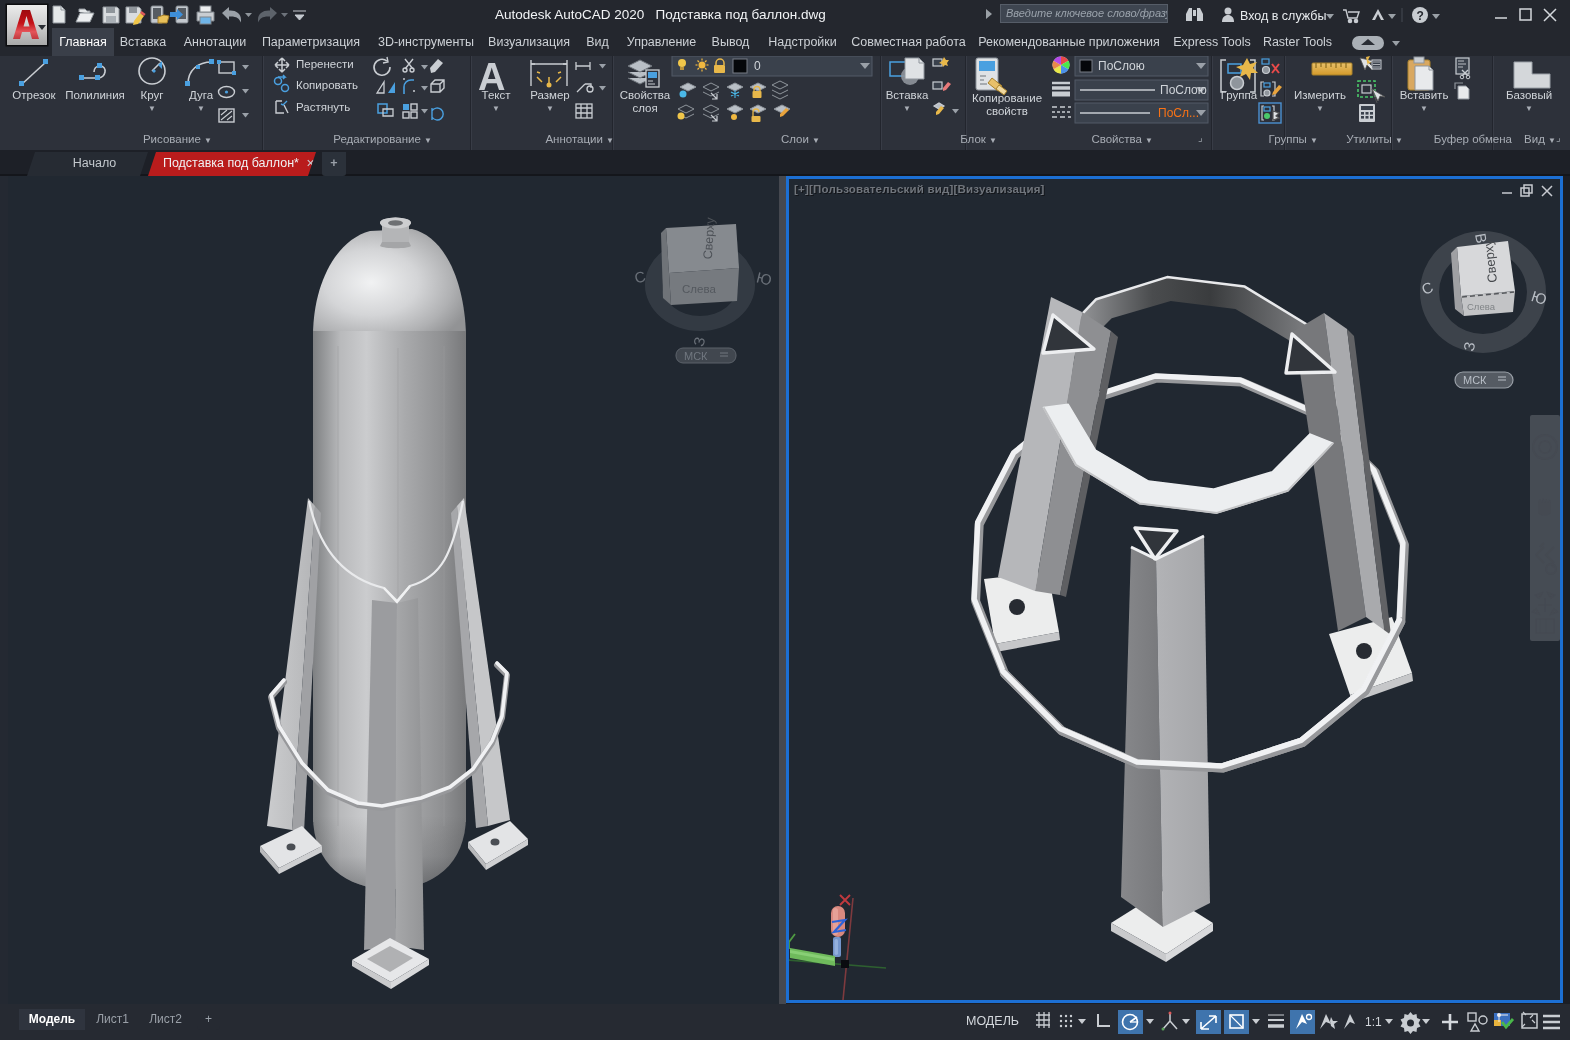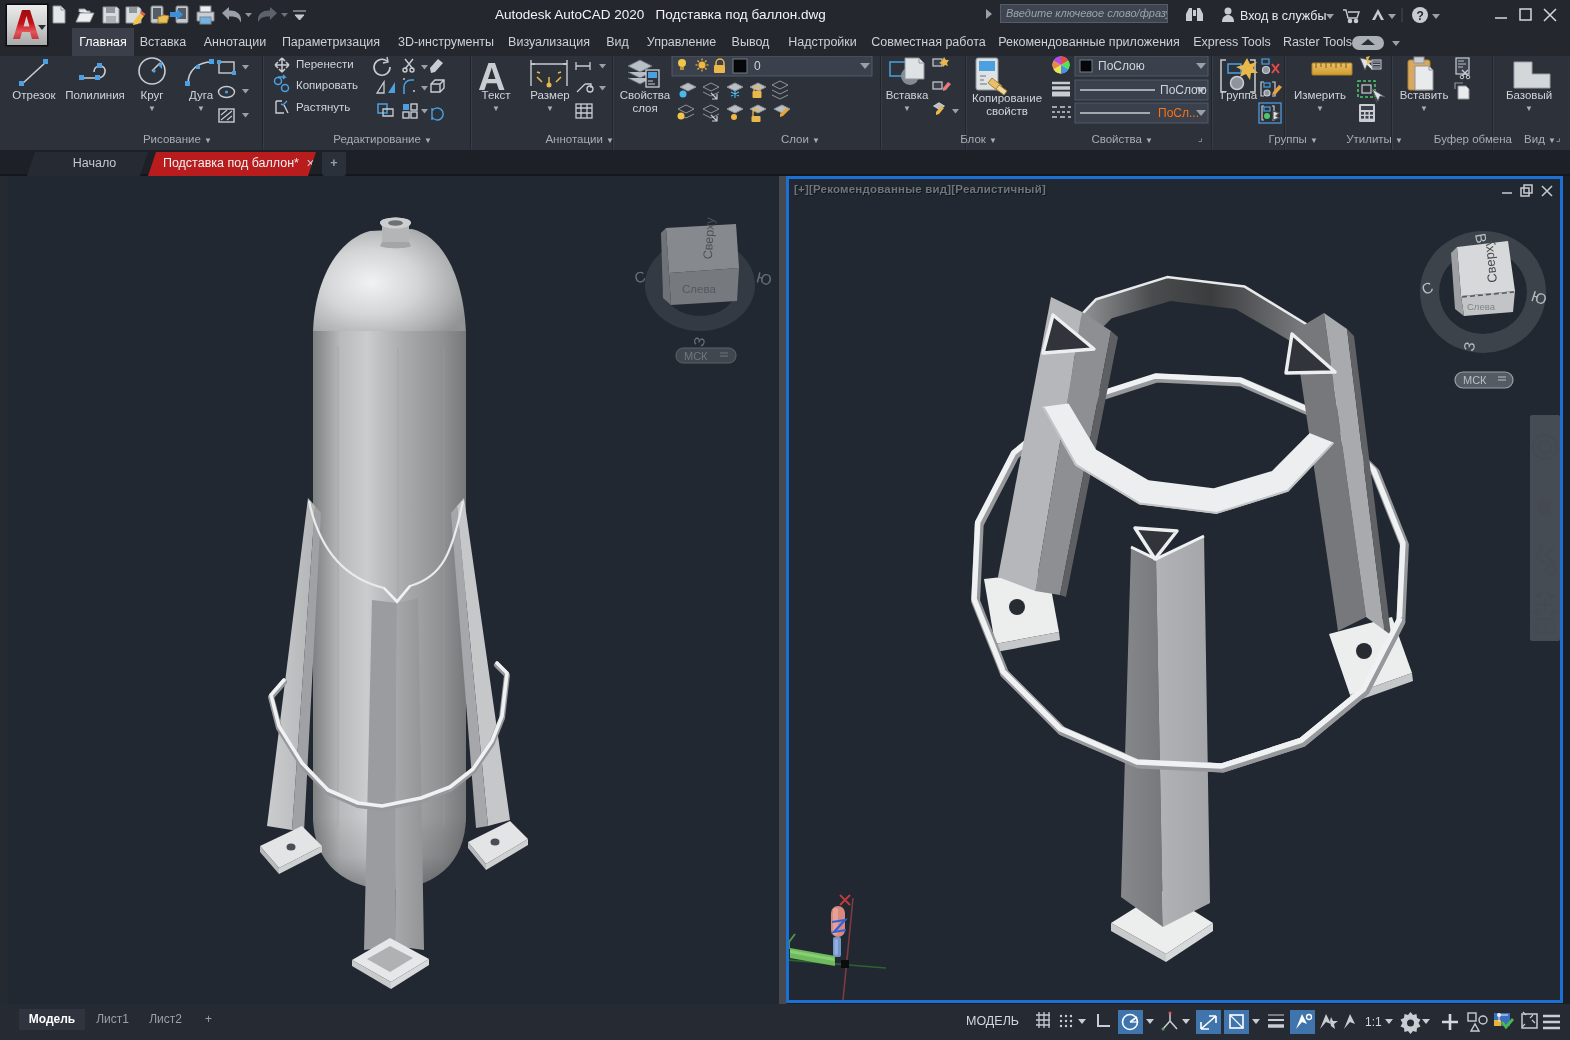--- a/index.html
+++ b/index.html
@@ -2,21 +2,21 @@
 <html><head>
 <meta charset="utf-8">
 <style>
 * { margin:0; padding:0; box-sizing:border-box; }
 html,body { width:1570px; height:1040px; overflow:hidden; background:#1a1d23; font-family:"Liberation Sans",sans-serif; }
 #app { position:absolute; left:0; top:0; width:1570px; height:1040px; }
 .abs { position:absolute; }
 
 #titlebar { position:absolute; left:0; top:0; width:1570px; height:28px; background:#24272e; }
 #tabrow { position:absolute; left:0; top:28px; width:1570px; height:28px; background:#24272e; }
-.rtab { position:absolute; top:0; height:28px; line-height:28px; color:#cdd1d6; font-size:12.5px; text-align:center;margin-left:20px; }
+.rtab { position:absolute; top:0; height:28px; line-height:28px; color:#cdd1d6; font-size:12.5px; text-align:center; }
 .rtab.active { background:#3a3f49; color:#fff; }
 
 #ribbon { position:absolute; left:0; top:56px; width:1570px; height:94px; background:#2d313a; }
 .psep { position:absolute; top:0; width:2px; height:94px; background:#22252d; border-right:1px solid #383c46; }
 .plabel { position:absolute; top:74px; height:20px; line-height:18px; font-size:11.5px; color:#a8adb5; text-align:right; white-space:nowrap; }
 .bigbtn { position:absolute; color:#d0d4d9; font-size:11.5px; text-align:center; }
 .cdd { color:#a8adb5; font-size:8px; }
 
 #filetabs { position:absolute; left:0; top:150px; width:1570px; height:26px; background:#1d2027; border-bottom:2px solid #14161b; }
 .ftab { position:absolute; top:2px; height:24px; line-height:23px; font-size:12.5px; color:#c3c8cd; text-align:center; padding-left:14px; }
@@ -724,21 +724,21 @@
         <circle cx="756" cy="268" r="6" fill="none" stroke="#474c54" stroke-width="1.5"></circle>
         <path d="M749,324 q2,-8 4,0 q1,-9 3,0 q1,-8 3,0 q1,-7 3,0 v10 q-6,5 -13,0 z" fill="#474c54"></path>
         <path d="M747,376 l8,-8 m-8,8 l8,8 m10,-16 l-8,8 8,8 M751,368 l4,-4 m6,20 l4,4" stroke="#474c54" stroke-width="2" fill="none"></path>
         <circle cx="762" cy="390" r="5" fill="none" stroke="#474c54" stroke-width="2"></circle>
         <path d="M749,426 h14 m-7,-7 v14 m-9,-3 l-3,3 6,2 z m18,0 l3,3 -6,2 z m-15,-11 l-3,-3 6,-2 z m12,0 l3,-3 -6,-2 z" stroke="#474c54" stroke-width="1.6" fill="none"></path>
         <rect x="747" y="440" width="18" height="14" rx="1" fill="none" stroke="#474c54" stroke-width="1.6"></rect>
         <path d="M751,454 v-14 m6,0 v14" stroke="#474c54" stroke-width="1"></path>
       </g>
     </svg>
 
-    <div class="abs" style="left:5px;top:4px;color:#70757c;font-size:11.5px;font-weight:bold;letter-spacing:0.2px;text-shadow:1px 1px 0 #14161a">[+][Рекомендованные вид][Реалистичный]</div>
+    <div class="abs" style="left:5px;top:4px;color:#70757c;font-size:11.5px;font-weight:bold;letter-spacing:0.2px;text-shadow:1px 1px 0 #14161a">[+][Пользовательский вид][Визуализация]</div>
     <svg class="abs" style="left:712px;top:4px" width="60" height="16" viewBox="0 0 60 16">
       <g stroke="#c7cad0" stroke-width="1.5" fill="none">
         <line x1="1" y1="10" x2="11" y2="10"></line>
         <rect x="20" y="5" width="8" height="8"></rect>
             <rect x="23" y="2" width="8" height="8"></rect>
         <path d="M41,3 l10,10 M51,3 l-10,10"></path>
       </g>
     </svg>
     </div>
   </div>

